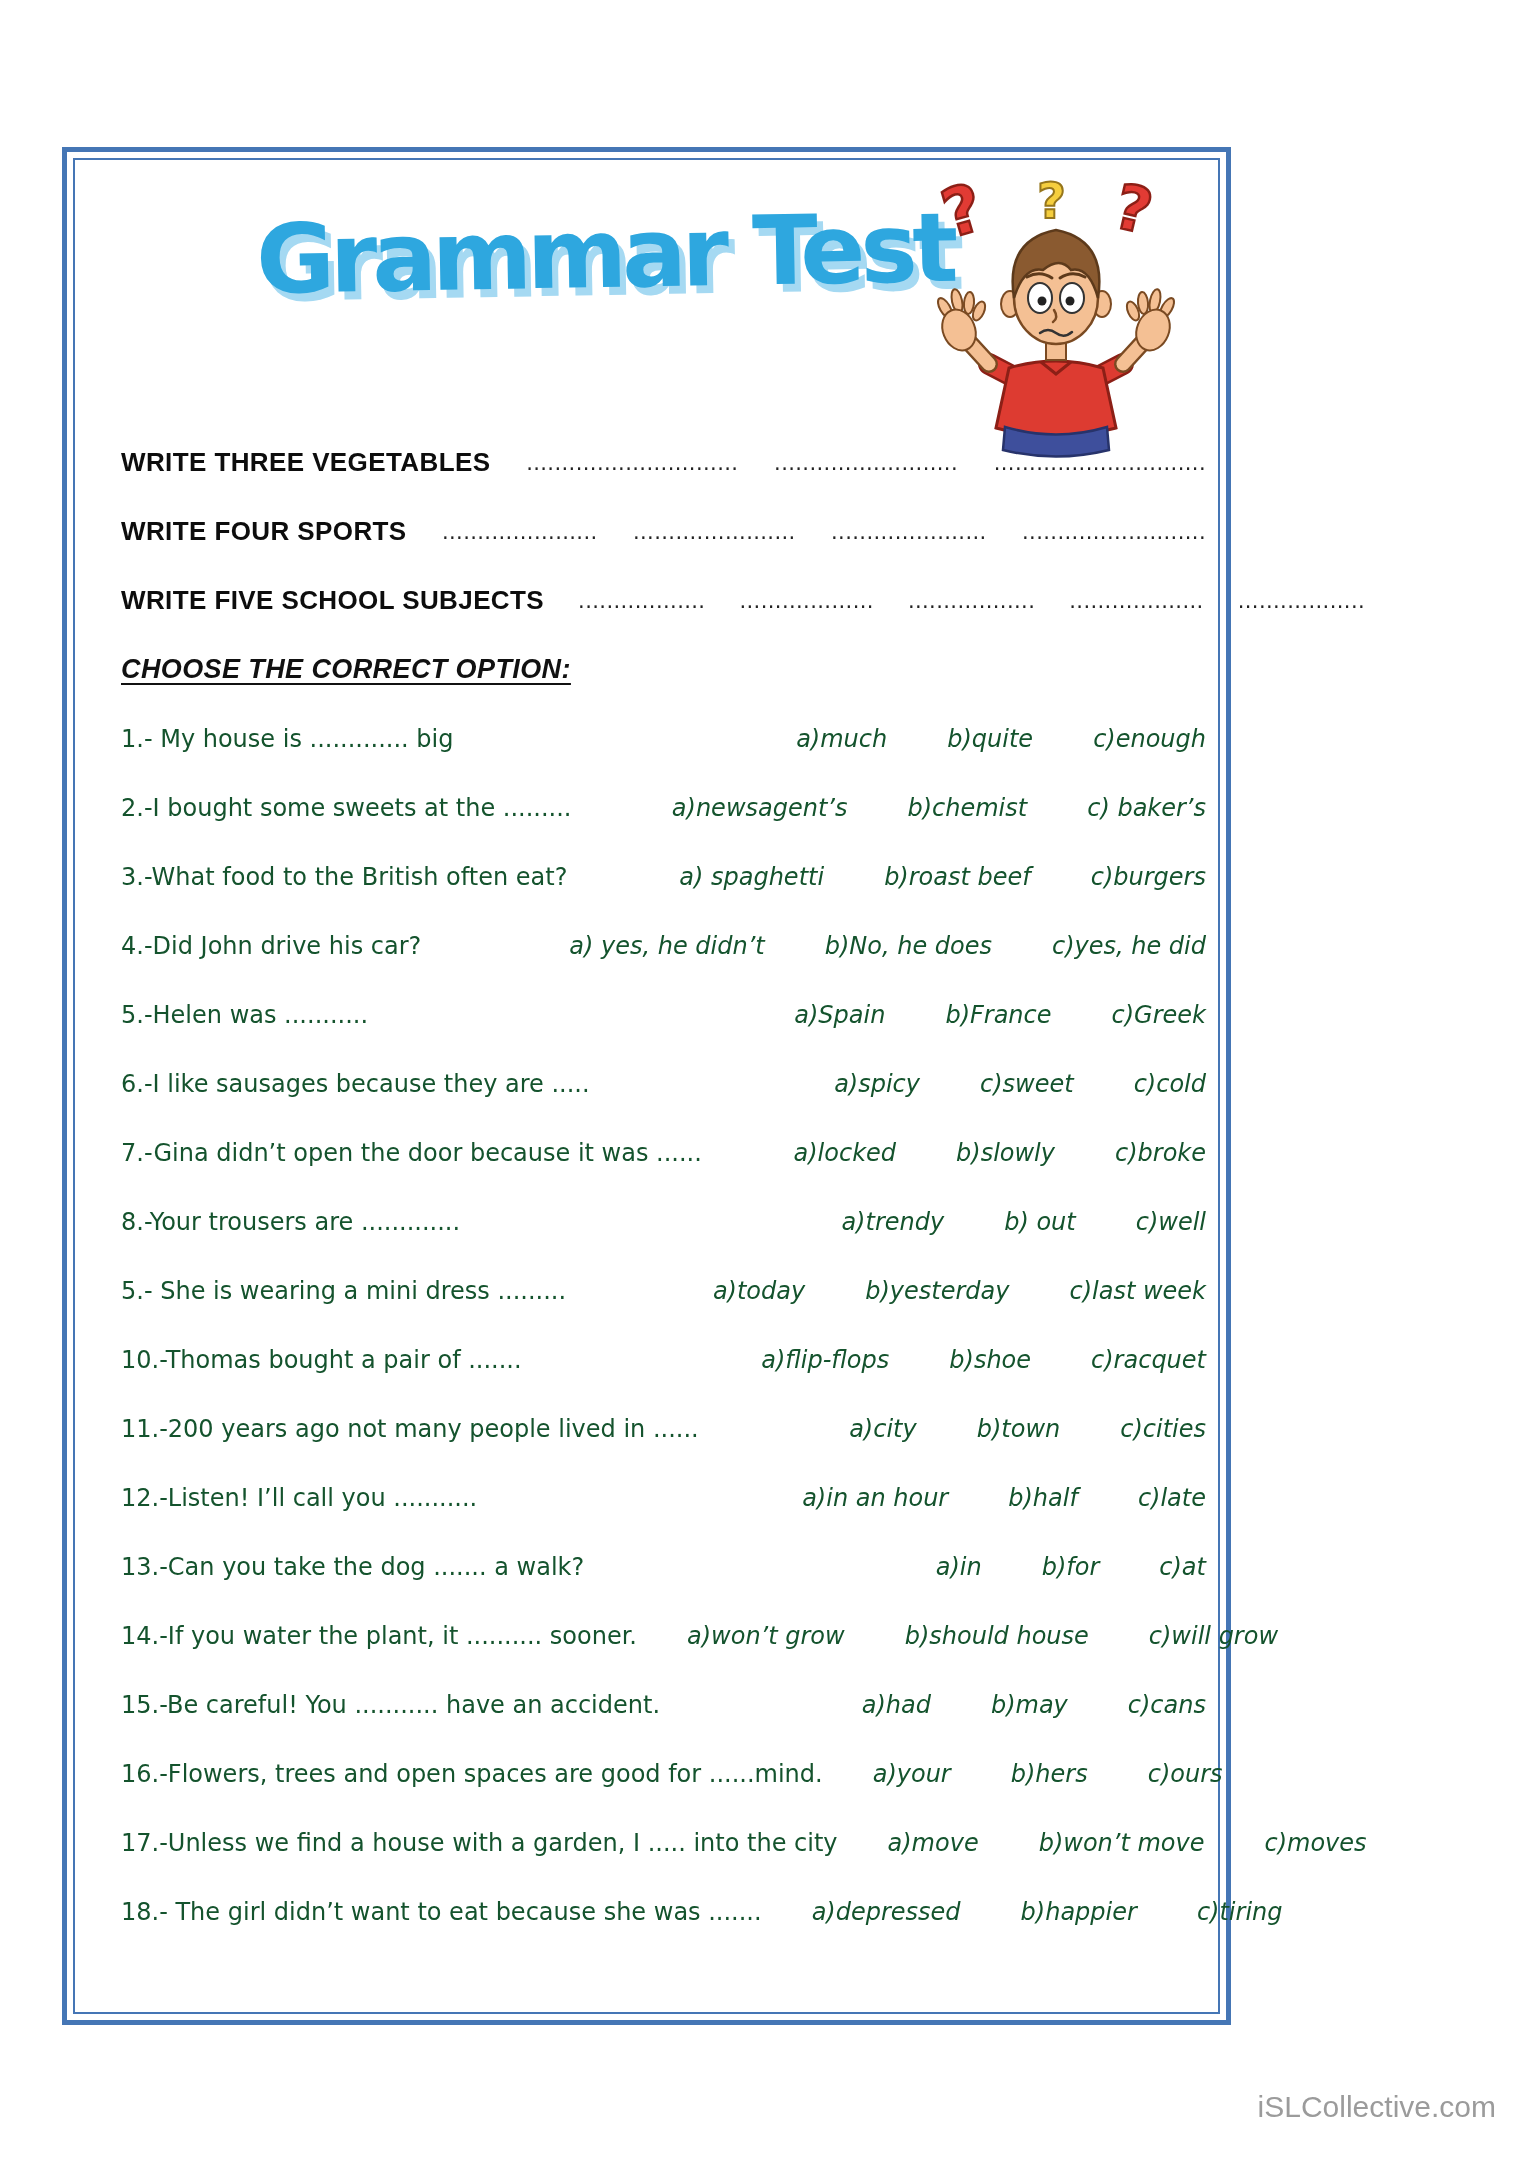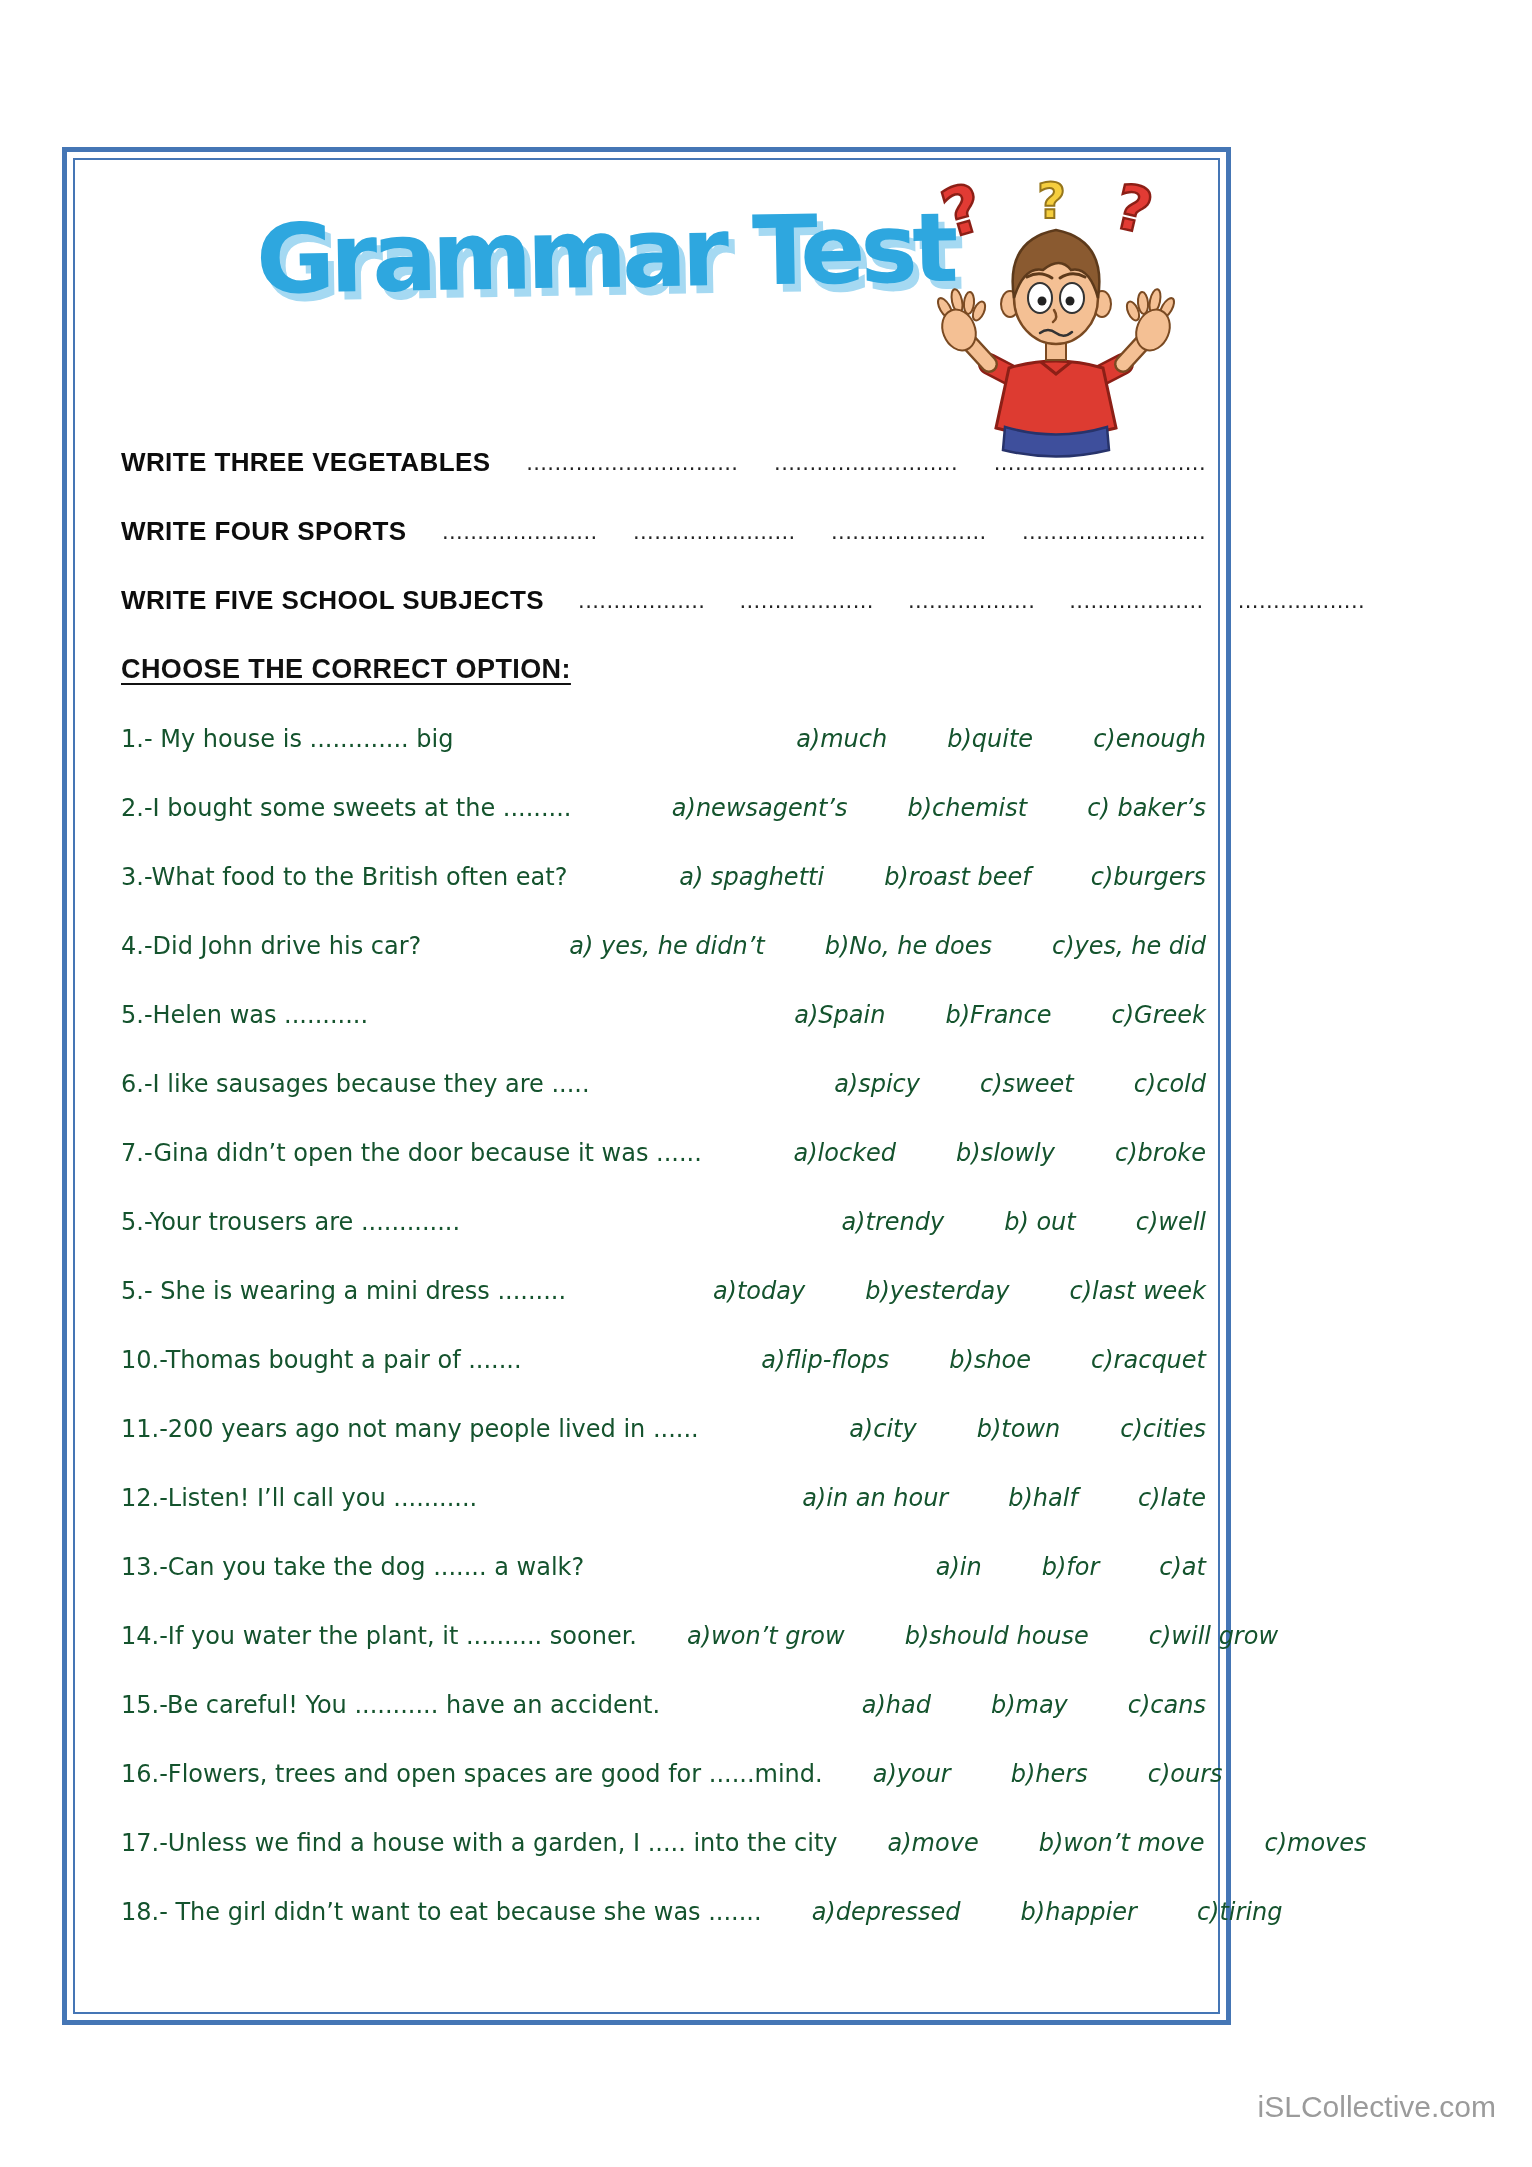--- a/index.html
+++ b/index.html
@@ -61,20 +61,21 @@
   .heading-row {
     font-family: "Liberation Sans", sans-serif;
     font-weight: bold;
     font-size: 27px;
     letter-spacing: 0.4px;
   }
   .heading-row span {
     text-decoration: underline;
     text-decoration-thickness: 2px;
     text-underline-offset: 5px;
+    font-style: italic;
   }
 
   .q-row { font-size: 24px; color: #14532d; }
   .q-opts { display: flex; margin-left: 50px; font-style: italic; }
   .q-opt { margin-right: 60px; }
   .q-opt:last-child { margin-right: 0; }
 
   .watermark {
     position: absolute;
     right: 36px; top: 2090px;
@@ -232,21 +233,21 @@
             </div>
             <div class="row q-row">
               <span class="q-text">7.-Gina didn’t open the door because it was ......</span>
               <span class="q-opts">
                 <span class="q-opt">a)locked</span>
                 <span class="q-opt">b)slowly</span>
                 <span class="q-opt">c)broke</span>
               </span>
             </div>
             <div class="row q-row">
-              <span class="q-text">5.-Your trousers are .............</span>
+              <span class="q-text">8.-Your trousers are .............</span>
               <span class="q-opts">
                 <span class="q-opt">a)trendy</span>
                 <span class="q-opt">b) out</span>
                 <span class="q-opt">c)well</span>
               </span>
             </div>
             <div class="row q-row">
               <span class="q-text">5.- She is wearing a mini dress .........</span>
               <span class="q-opts">
                 <span class="q-opt">a)today</span>

